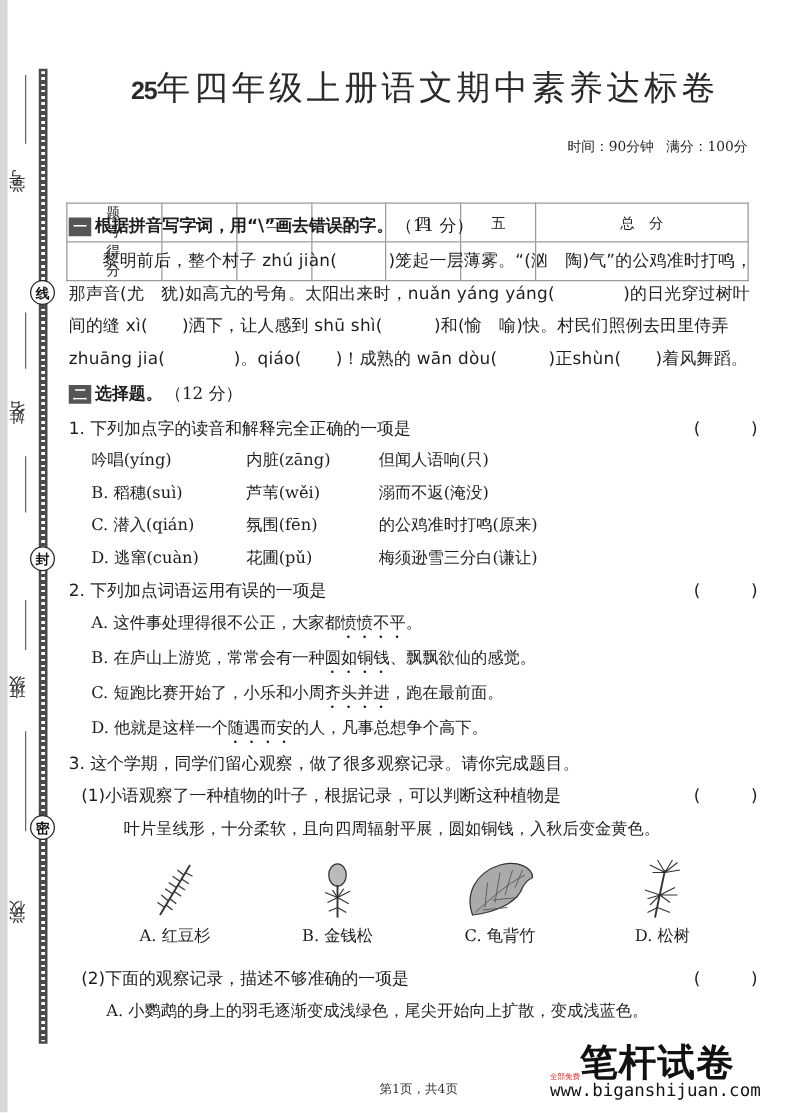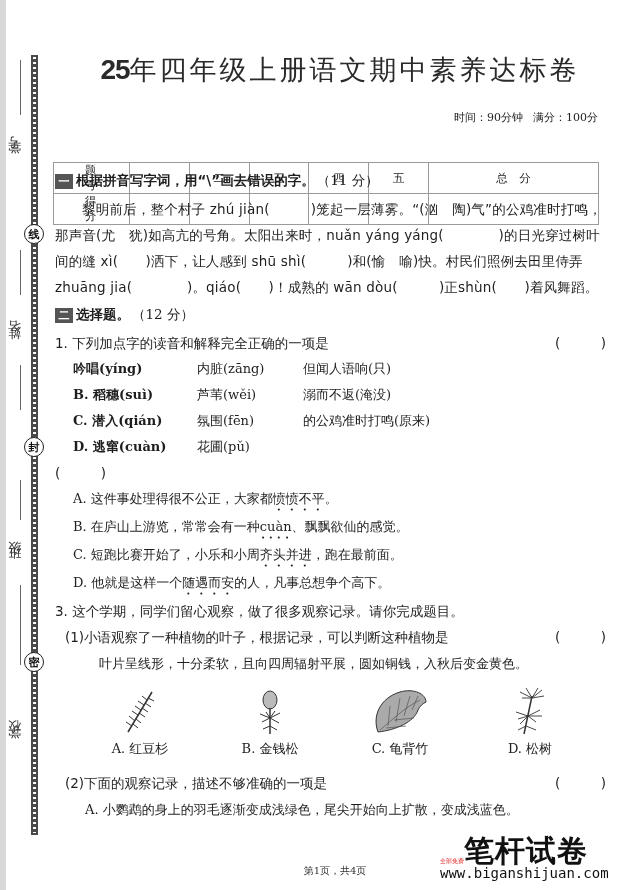--- a/index.html
+++ b/index.html
@@ -17,42 +17,42 @@
   .bind-circle { position: absolute; left: 24px; width: 20px; height: 20px; border-radius: 50%;
     background: #fff; border: 1.5px solid #222; font-size: 11px; font-weight: bold;
     display: flex; align-items: center; justify-content: center; color: #111; }
   .bind-label { position: absolute; left: 6px; width: 16px; font-size: 13px; color: #333;
     writing-mode: vertical-rl; transform: rotate(180deg); letter-spacing: 6px; font-family: "DejaVu Serif", serif; }
   .bind-line { position: absolute; left: 20px; width: 1px; background: #666; }
 
   
   .title { position: absolute; left: 60px; top: 52px; width: 560px; text-align: center;
     font-family: "DejaVu Serif", serif; font-size: 27px; letter-spacing: 3px; color: #2a2a2a; }
-  .title .num { font-family: "Liberation Sans", sans-serif; font-weight: bold; font-size: 28px; letter-spacing: -1px; }
+  .title .num { font-family: "Liberation Sans", sans-serif; font-weight: bold; font-size: 20px; letter-spacing: -1px; }
   .meta { position: absolute; right: 32px; top: 110px; font-size: 11px; font-family: "DejaVu Serif", serif; color: #222; }
   .meta span { margin-left: 10px; }
 
   table.score { position: absolute; left: 53px; top: 127px; width: 546px; border-collapse: collapse;
     font-family: "DejaVu Serif", serif; font-size: 11.5px; margin-top: 35px; }
   table.score td { border: 1px solid #9a9a9a; height: 18px; text-align: center; color: #222; }
   table.score td.hd { width: 65px; letter-spacing: 18px; padding-left: 16px; }
 
   
   .content { position: absolute; left: 55px; top: 170px; width: 550px; font-size: 13.5px; color: #1e1e1e; }
   .sec-head { display: flex; align-items: center; height: 22px; font-weight: bold; font-size: 13.5px; }
   .sec-badge { display: inline-flex; width: 18px; height: 15px; background: #555; color: #fff; align-items: center;
     justify-content: center; font-size: 11px; margin-right: 3px; }
   .sec-head .pts { font-weight: normal; margin-left: 2px; font-family: "DejaVu Serif", serif; }
   .para { line-height: 26px; text-indent: 27px; margin-top: 4px; letter-spacing: 0.2px; }
   .q { display: flex; justify-content: space-between; line-height: 26px; }
   .paren { display: inline-block; width: 50px; text-align: left; }
   .paren::after { content: ""; }
   .opts { padding-left: 18px; font-family: "DejaVu Serif", serif; font-size: 13px; }
   .opt-row { display: flex; line-height: 26px; }
-  .opt-row .c1 { width: 124px; font-weight: bold; }
+  .opt-row .c1 { width: 124px; }
   .opt-row .c2 { width: 106px; }
   .dot { text-emphasis: dot; -webkit-text-emphasis: dot; text-emphasis-position: under; -webkit-text-emphasis-position: under; }
   .opt-line { line-height: 26.5px; }
   .sub { padding-left: 10px; }
   .record { padding-left: 44px; font-family: "DejaVu Serif", serif; font-size: 13px; line-height: 28px; }
   .plants { display: flex; justify-content: space-between; padding: 8px 30px 0 40px; height: 92px; }
   .plant { width: 90px; display: flex; flex-direction: column; align-items: center; }
   .plant svg { height: 50px; }
   .plant-label { font-family: "DejaVu Serif", serif; font-size: 13px; margin-top: 4px; }
 
@@ -145,29 +145,31 @@
       <span>溺而不返(淹没)</span>
     </div>
     <div class="opt-row">
       <span class="c1">C. 潜入(qián)</span>
       <span class="c2">氛围(fēn)</span>
       <span>的公鸡准时打鸣(原来)</span>
     </div>
     <div class="opt-row">
       <span class="c1">D. 逃窜(cuàn)</span>
       <span class="c2">花圃(pǔ)</span>
+      <span>梅须逊雪三分白(谦让)</span>
     </div>
   </div>
 
   <div class="q">
+    <span>2. 下列加点词语运用有误的一项是</span>
     <span class="paren">(　　　)</span>
   </div>
   <div class="opts">
     <div class="opt-line"><span>A. 这件事处理得很不公正，大家都</span><span class="dot">愤愤不平</span><span>。</span></div>
-    <div class="opt-line"><span>B. 在庐山上游览，常常会有一种</span><span class="dot">cuàn</span><span>、飘飘欲仙的感觉。</span></div>
+    <div class="opt-line"><span>B. 在庐山上游览，常常会有一种</span><span class="dot">圆如铜钱</span><span>、飘飘欲仙的感觉。</span></div>
     <div class="opt-line"><span>C. 短跑比赛开始了，小乐和小周</span><span class="dot">齐头并进</span><span>，跑在最前面。</span></div>
     <div class="opt-line"><span>D. 他就是这样一个</span><span class="dot">随遇而安</span><span>的人，凡事总想争个高下。</span></div>
   </div>
 
   <div class="q">
     <span>3. 这个学期，同学们留心观察，做了很多观察记录。请你完成题目。</span>
   </div>
   <div class="q sub">
     <span>(1)小语观察了一种植物的叶子，根据记录，可以判断这种植物是</span>
     <span class="paren">(　　　)</span>

